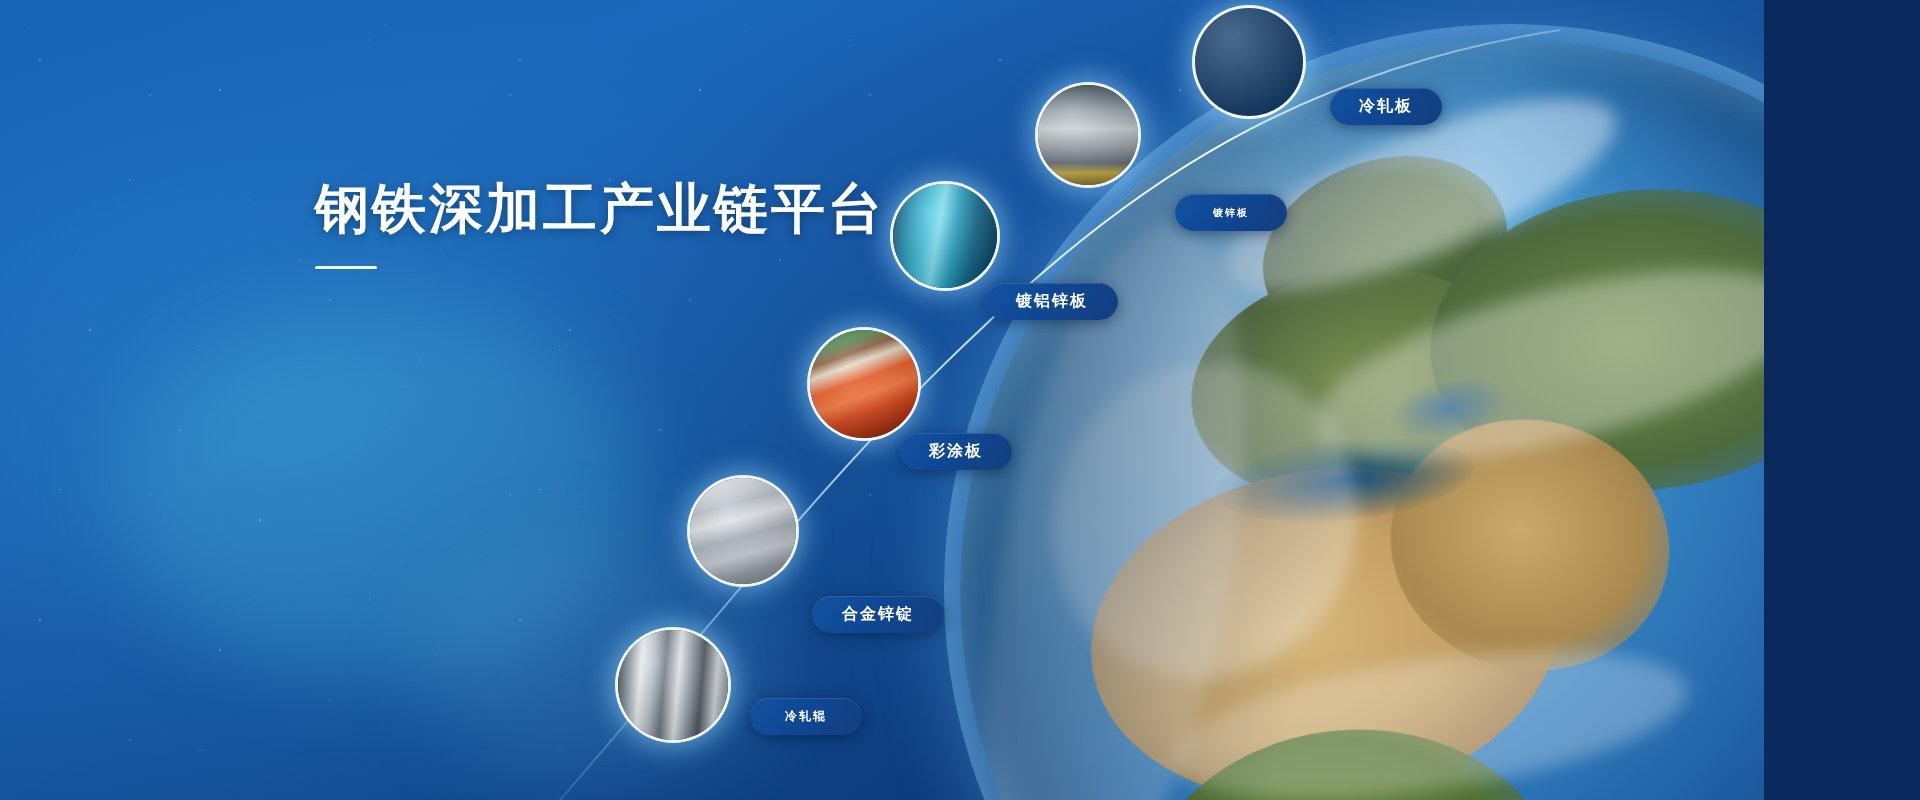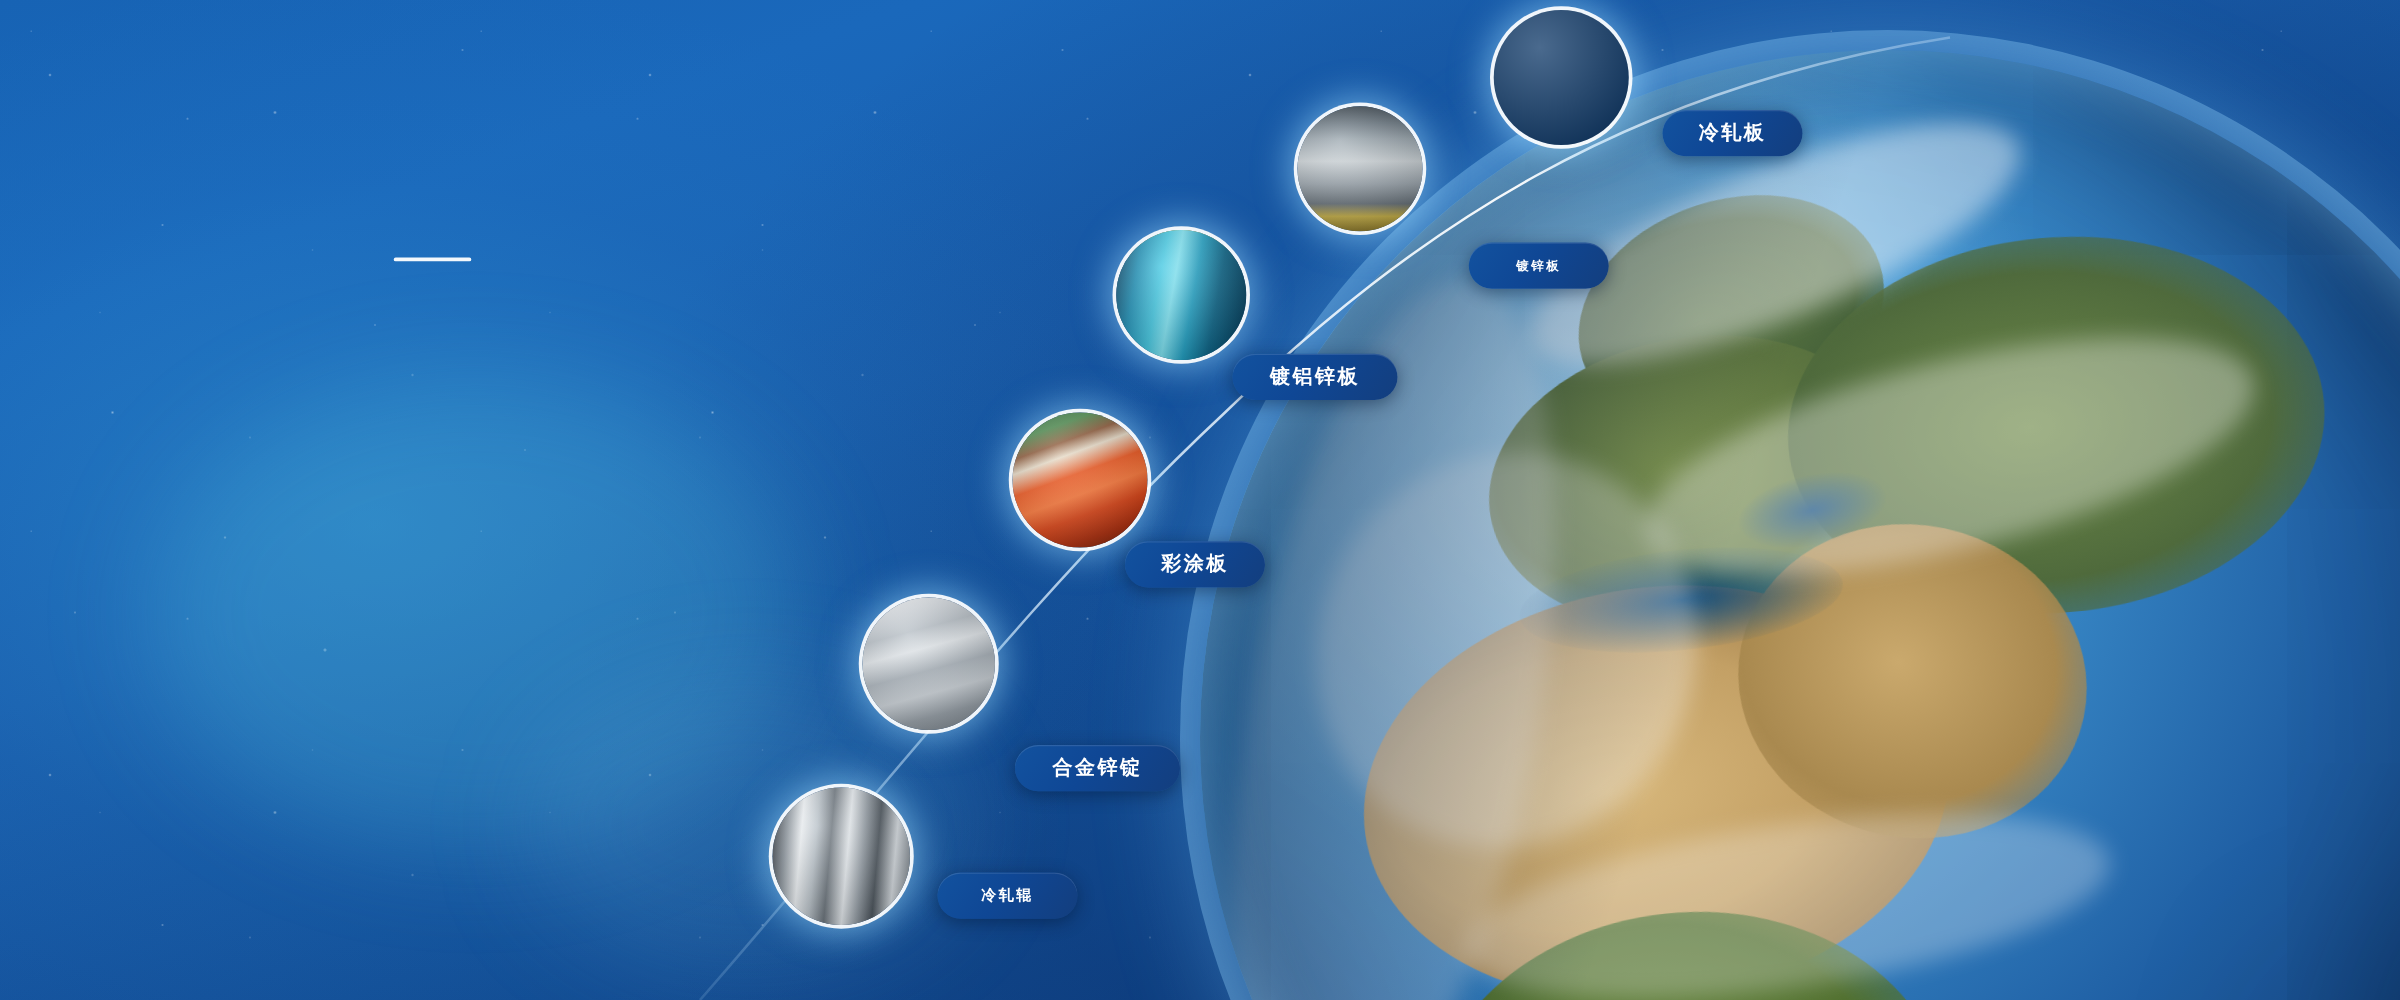--- a/index.html
+++ b/index.html
@@ -1,19 +1,19 @@
 <!DOCTYPE html>
 <html><head>
 <meta charset="utf-8">
 <title>Steel Platform Banner</title>
 <style>
   html,body{margin:0;padding:0;background:#0a2a5e;}
   *{box-sizing:border-box;}
   #stage{
-    position:relative;width:1920px;height:800px;overflow:hidden;
+    position:relative;width:1764px;height:800px;overflow:hidden;
     font-family:"Liberation Sans","DejaVu Sans",sans-serif;
     background:
       radial-gradient(ellipse 900px 620px at 300px 420px, rgba(60,170,220,0.35) 0%, rgba(40,130,200,0.12) 45%, rgba(0,0,0,0) 72%),
       radial-gradient(ellipse 1300px 900px at 1500px 520px, rgba(26,92,170,0.55) 0%, rgba(10,45,105,0.2) 55%, rgba(0,0,0,0) 80%),
       linear-gradient(160deg,#1763b4 0%,#1a68bb 18%,#1a5fae 38%,#134f97 60%,#0e3f80 80%,#0a2f63 100%);
   }
 
   
   .stars{position:absolute;inset:0;pointer-events:none;opacity:.55;}
   .stars.s1{
@@ -214,16 +214,17 @@
 
   <div class="node">
     <div class="thumb" style="left:618px;top:630px;width:110px;height:110px;">
       <div class="ph ph-roll"></div>
       <div class="ph-overlay"></div>
     </div>
     <div class="pill" style="left:750px;top:698px;width:112px;height:37px;font-size:12px;">冷轧辊</div>
   </div>
 
   <div class="text-block">
+    <h1 class="headline">钢铁深加工产业链平台</h1>
     <div class="rule"></div>
   </div>
 
 </div>
 
 </body></html>

